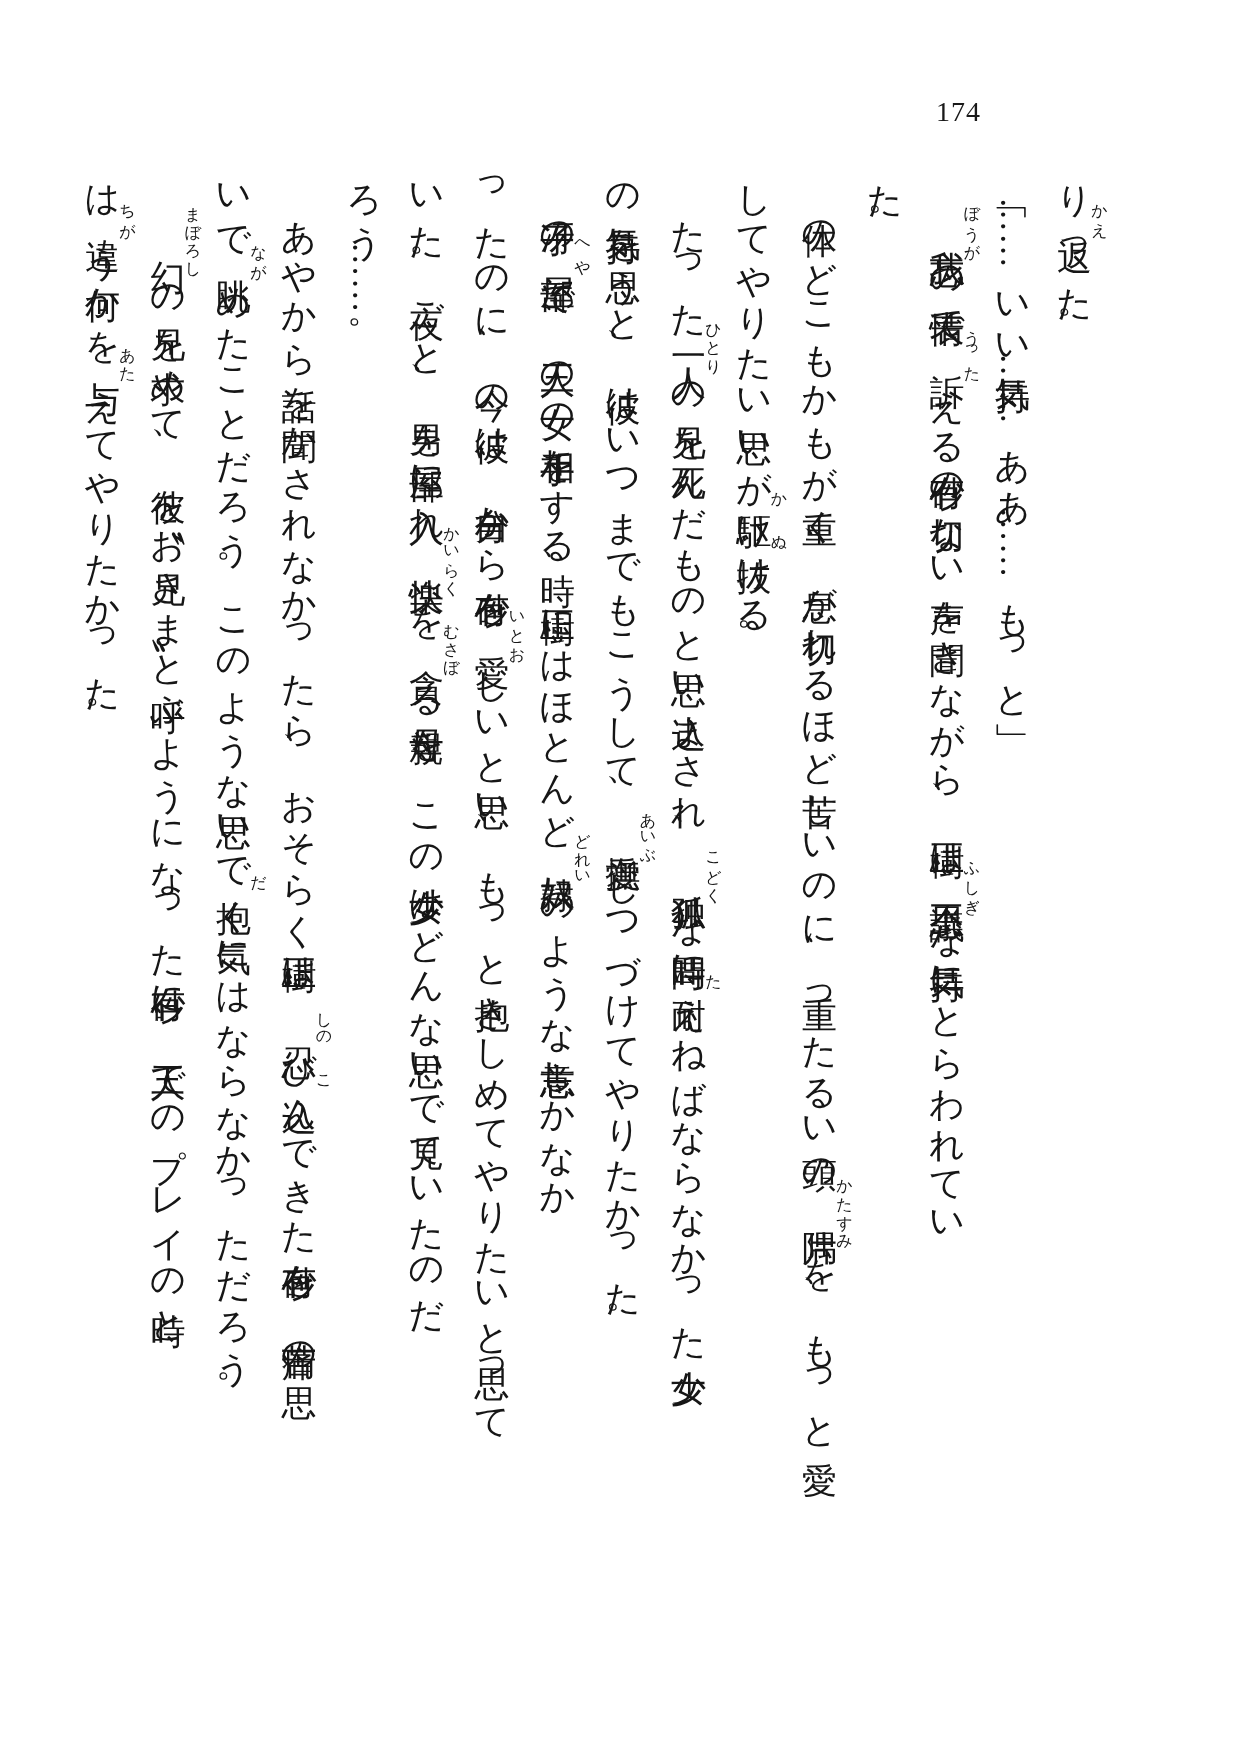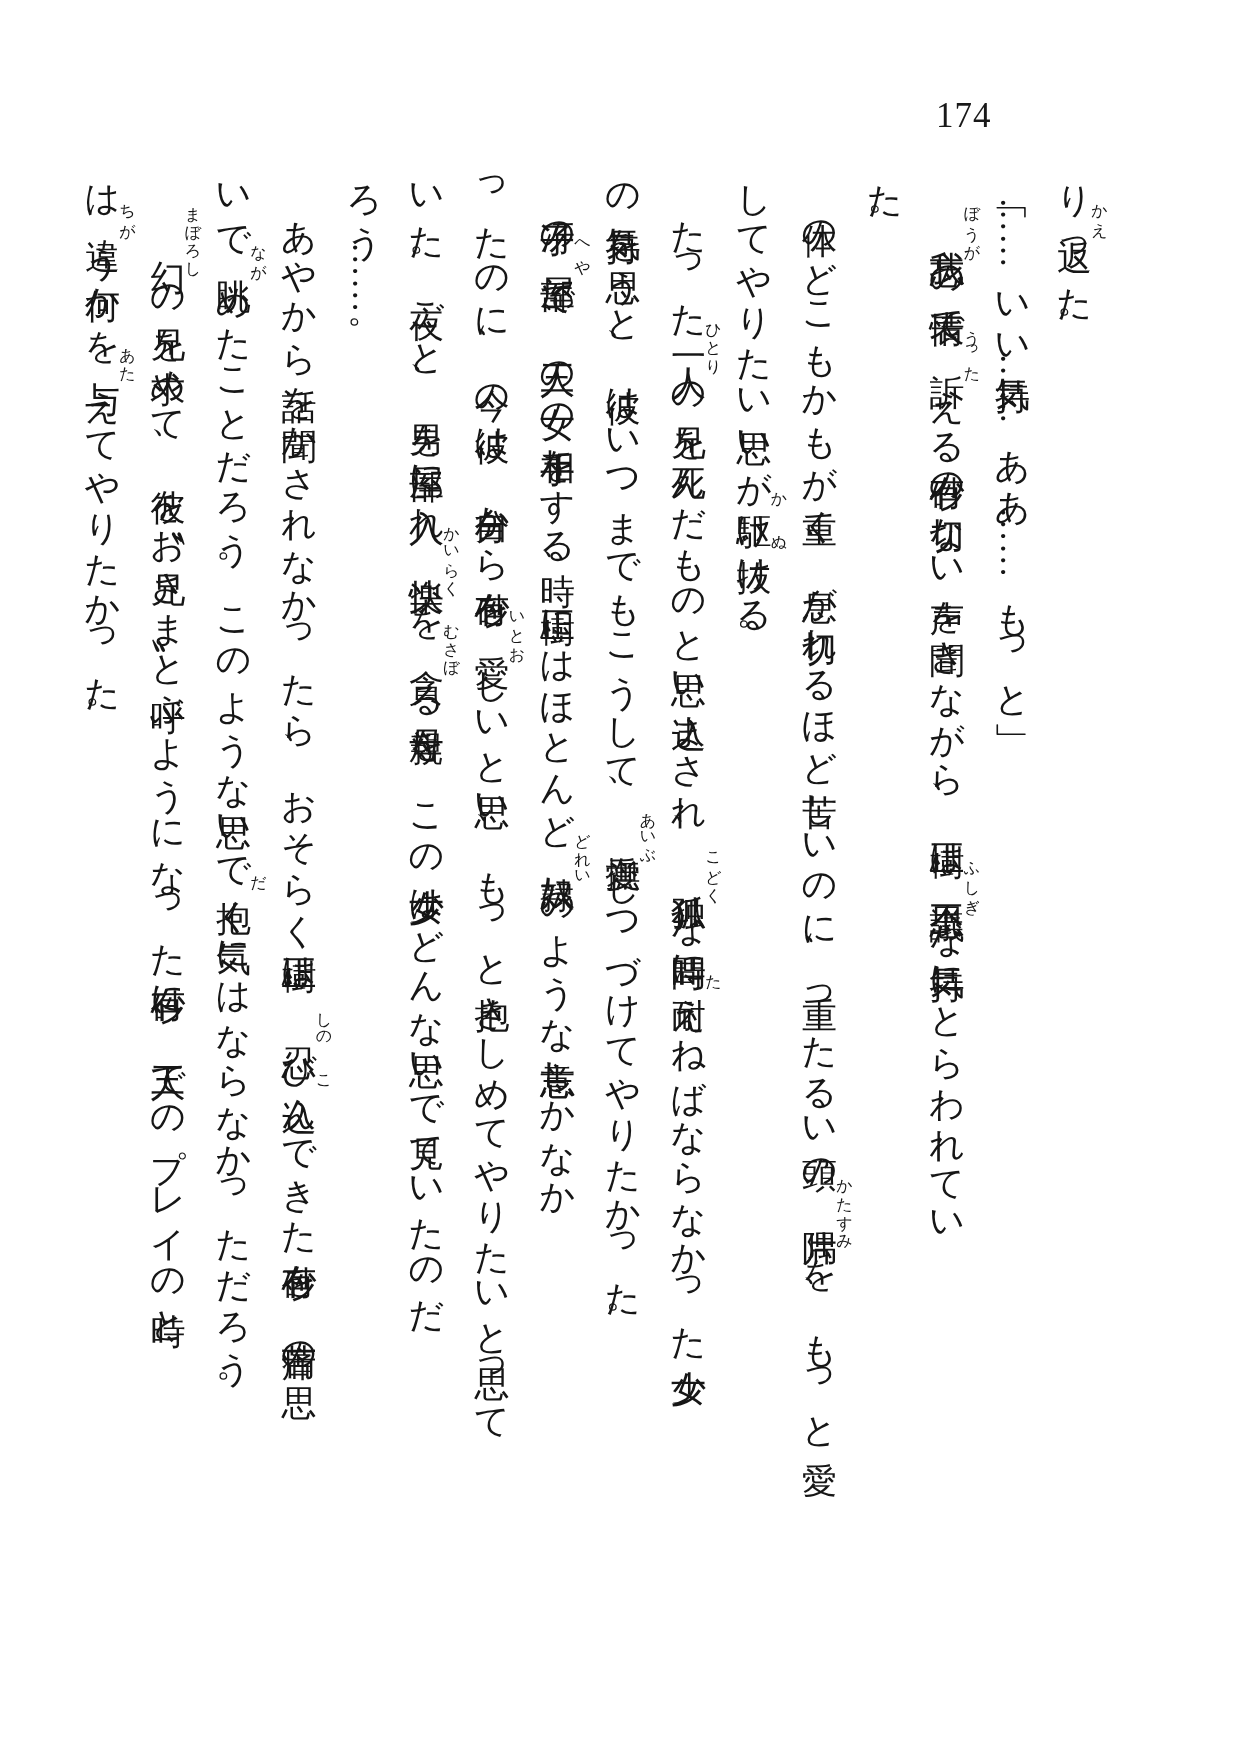--- a/index.html
+++ b/index.html
@@ -13,21 +13,21 @@
     height: 1752px;
     background: #ffffff;
     overflow: hidden;
     font-family: "Liberation Serif", "DejaVu Serif", serif;
     color: #161616;
   }
   .page-number {
     position: absolute;
     top: 96px;
     left: 936px;
-    font-size: 35px;
+    font-size: 28px;
     letter-spacing: 1px;
     color: #191919;
   }
   .text-block {
     position: absolute;
     top: 160px;
     right: 132px;
     height: 1436px;
     writing-mode: vertical-rl;
     text-orientation: mixed;

